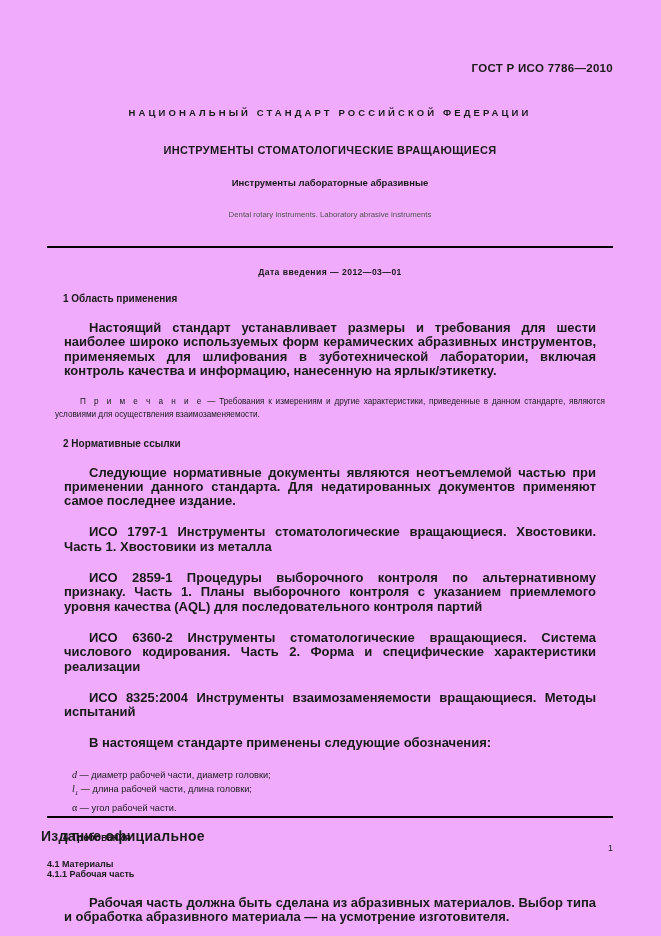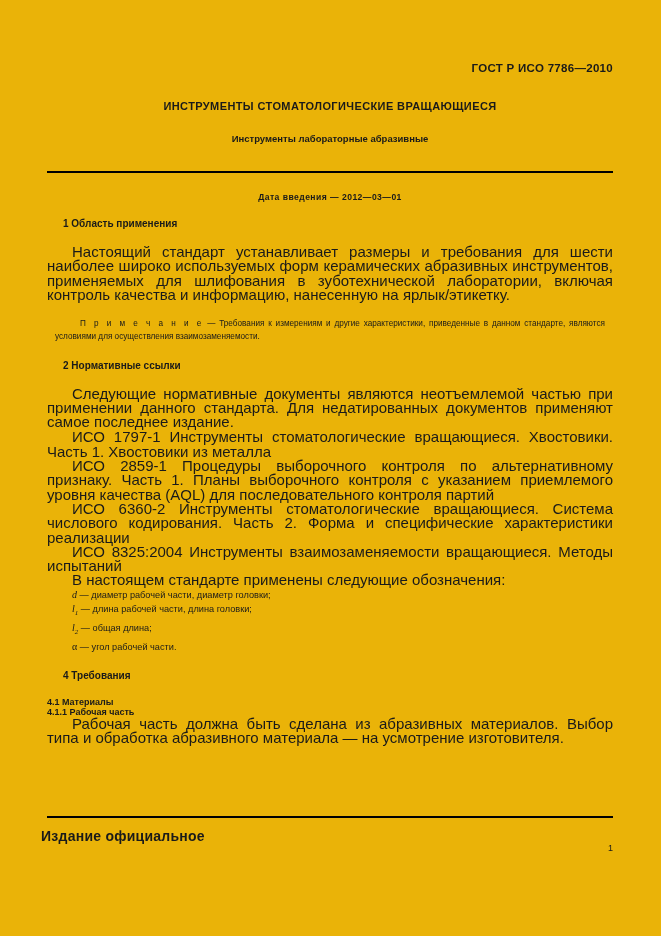--- a/index.html
+++ b/index.html
@@ -9,21 +9,21 @@
     background: #ffffff;
   }
   body {
     font-family: "Liberation Sans", sans-serif;
     color: #1a1a1a;
   }
   .page {
     position: relative;
     width: 661px;
     height: 936px;
-    background: #eab308;
+    background: #f0abfc;
     overflow: hidden;
     box-sizing: border-box;
   }
   .content {
     position: absolute;
     left: 47px;
     top: 0;
     width: 566px;
   }
 
@@ -91,25 +91,26 @@
   h3.subsec {
     font-size: 9px;
     font-weight: bold;
     margin: 0;
     padding: 0;
   }
   .sub-41 { margin-top: 23px; }
   .sub-411 { margin-top: 8px; }
 
   p.para {
-    font-size: 15px;
+    font-size: 13px;
     line-height: 14.3px;
-    margin: 0;
+    margin: 17px;
     padding: 0;
     text-align: justify;
+    font-weight: bold;
   }
   p.indent { text-indent: 25px; }
   .p-after-head { margin-top: 14px; }
   .p-tight { margin-top: 0; }
 
   p.note {
     font-size: 8.2px;
     line-height: 13.2px;
     margin: 8px;
     padding: 0;
@@ -173,25 +174,27 @@
 </style>
 </head>
 <body>
 
 <div class="page">
 
   <div class="content">
 
     <div class="doc-code">ГОСТ Р ИСО 7786—2010</div>
 
+    <div class="national-standard">НАЦИОНАЛЬНЫЙ СТАНДАРТ РОССИЙСКОЙ ФЕДЕРАЦИИ</div>
 
     <div class="title-main">ИНСТРУМЕНТЫ  СТОМАТОЛОГИЧЕСКИЕ  ВРАЩАЮЩИЕСЯ</div>
 
     <div class="title-sub">Инструменты лабораторные абразивные</div>
 
+    <div class="title-en">Dental rotary instruments. Laboratory abrasive instruments</div>
 
     <hr class="rule rule-top">
 
     <div class="intro-date">Дата введения — 2012—03—01</div>
 
     <h2 class="sec sec-1">1  Область применения</h2>
     <p class="para indent p-after-head">Настоящий стандарт устанавливает размеры и требования для шести наиболее широко используемых форм керамических абразивных инструментов, применяемых для шлифования в зуботехнической лаборатории, включая контроль качества и информацию, нанесенную на ярлык/этикетку.</p>
     <p class="note"><span class="note-label">П р и м е ч а н и е</span><span> — Требования к измерениям и другие характеристики, приведенные в данном стандарте, являются условиями для осуществления взаимозаменяемости.</span></p>
 
     <h2 class="sec sec-2">2  Нормативные ссылки</h2>
@@ -200,21 +203,20 @@
       <p class="para indent p-tight">ИСО 1797-1  Инструменты стоматологические вращающиеся. Хвостовики. Часть 1. Хвостовики из металла</p>
       <p class="para indent p-tight">ИСО 2859-1  Процедуры выборочного контроля по альтернативному признаку. Часть 1. Планы выборочного контроля с указанием приемлемого уровня качества (AQL) для последовательного контроля партий</p>
       <p class="para indent p-tight">ИСО 6360-2  Инструменты стоматологические вращающиеся. Система числового кодирования. Часть 2. Форма и специфические характеристики реализации</p>
       <p class="para indent p-tight">ИСО 8325:2004  Инструменты взаимозаменяемости вращающиеся. Методы испытаний</p>
     </div>
 
     <p class="para indent p-after-head">В настоящем стандарте применены следующие обозначения:</p>
     <ul class="sym-list">
       <li><span class="sym">d</span><span> — диаметр рабочей части, диаметр головки;</span></li>
       <li><span class="sym"><span>l</span><sub>1</sub></span><span> — длина рабочей части, длина головки;</span></li>
-      <li><span class="sym"><span>l</span><sub>2</sub></span><span> — общая длина;</span></li>
       <li><span class="sym-alpha">α</span><span> — угол рабочей части.</span></li>
     </ul>
 
     <h2 class="sec sec-4">4  Требования</h2>
     <h3 class="subsec sub-41">4.1  Материалы</h3>
     <h3 class="subsec sub-411">4.1.1  Рабочая часть</h3>
     <p class="para indent p-tight">Рабочая часть должна быть сделана из абразивных материалов. Выбор типа и обработка абразивного материала — на усмотрение изготовителя.</p>
 
   </div>
 

